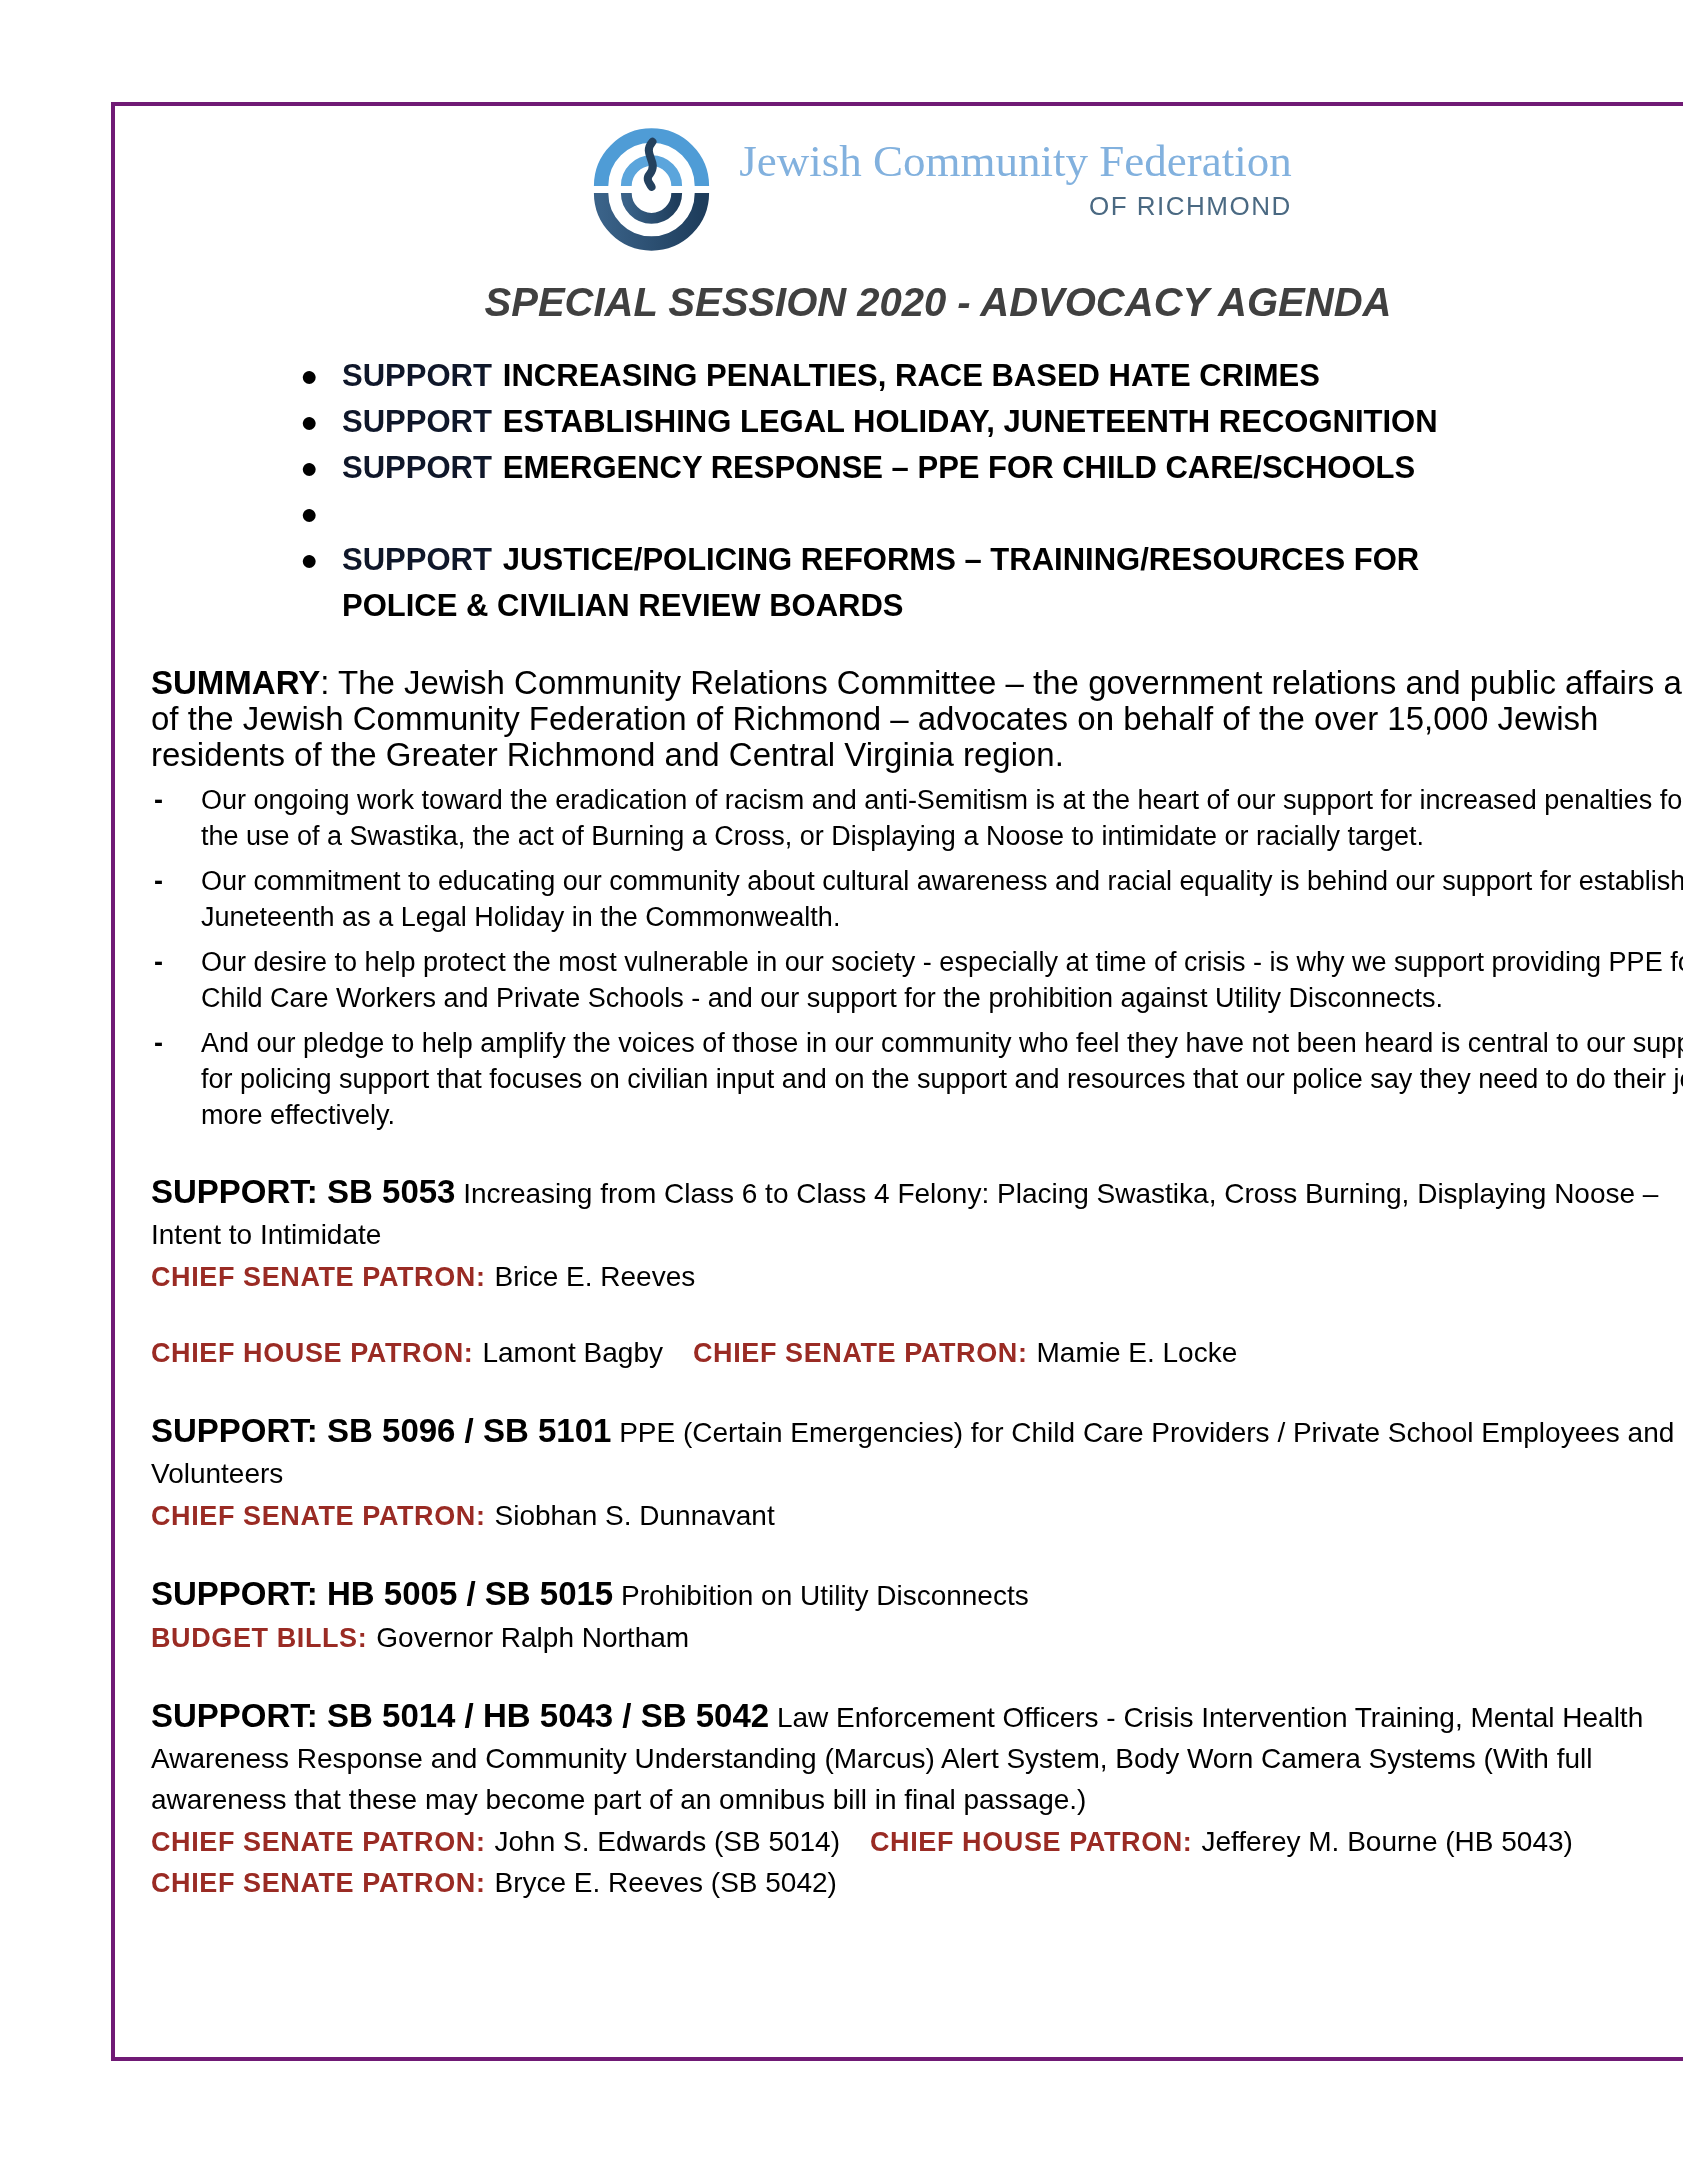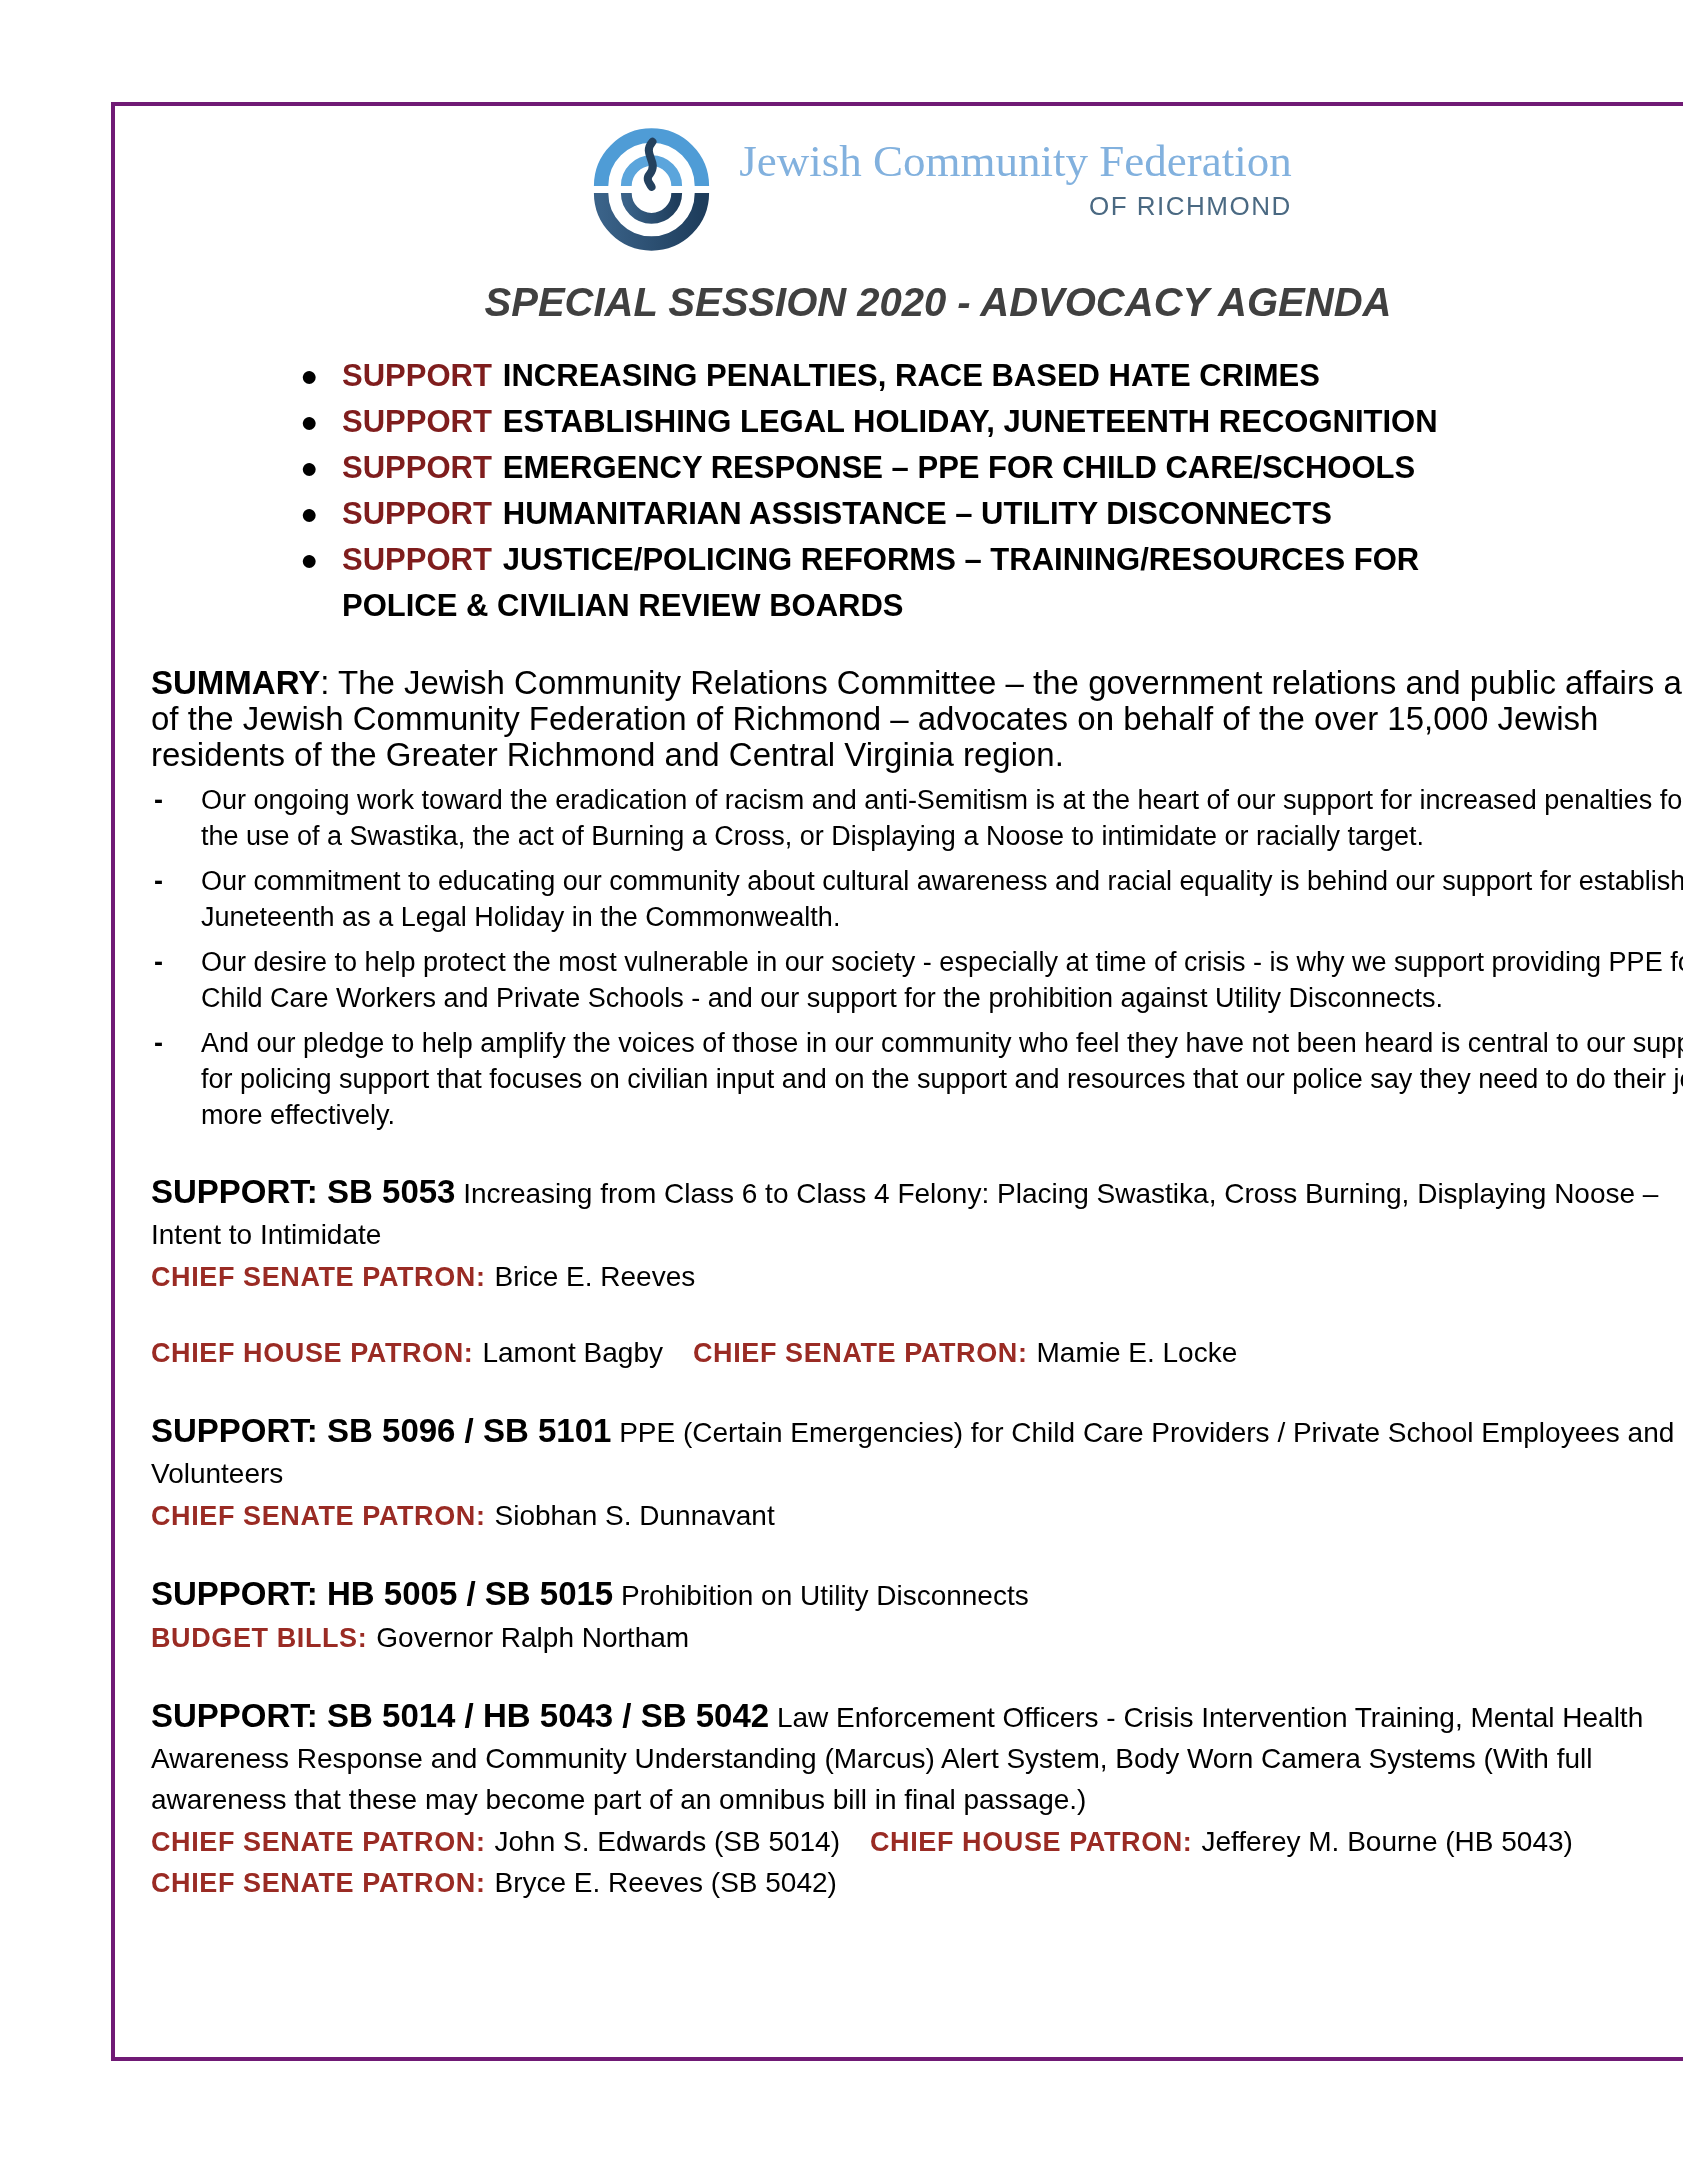--- a/index.html
+++ b/index.html
@@ -27,21 +27,21 @@
   }
   
   .title{
     text-align:center;font-size:40px;font-weight:bold;font-style:italic;
     color:#404040;margin:16px 0 0 0;line-height:46px;
   }
   
   .bullets{margin:28px 0 0 149px;padding:0;list-style:none;max-width:1173px;}
   .bullets li{display:flex;font-weight:bold;font-size:31px;line-height:46px;}
   .b-dot{flex:none;width:42px;font-size:30px;}
-  .b-support{color:#7f1d1d;margin-right:11px;}
+  .b-support{color:#0f172a;margin-right:11px;}
   
   .summary{margin:36px 0 0 0;font-size:33px;line-height:36px;}
   .summary b{font-weight:bold;}
   .dash-list{margin-top:8px;}
   .dash-item{display:flex;font-size:27px;line-height:36px;margin-top:9px;}
   .dash-marker{flex:none;width:47px;font-weight:bold;padding-left:3px;}
   .dash-text{flex:1;}
   
   .section{margin-top:38px;}
   .sec-line{font-size:28px;line-height:41px;}
@@ -86,21 +86,20 @@
     <li>
       <span class="b-dot">●</span>
       <div><span class="b-support">SUPPORT</span><span>ESTABLISHING LEGAL HOLIDAY, JUNETEENTH RECOGNITION</span></div>
     </li>
     <li>
       <span class="b-dot">●</span>
       <div><span class="b-support">SUPPORT</span><span>EMERGENCY RESPONSE – PPE FOR CHILD CARE/SCHOOLS</span></div>
     </li>
     <li>
       <span class="b-dot">●</span>
-      <div><span class="b-support">SUPPORT</span><span>HUMANITARIAN ASSISTANCE – UTILITY DISCONNECTS</span></div>
     </li>
     <li>
       <span class="b-dot">●</span>
       <div><span class="b-support">SUPPORT</span><span>JUSTICE/POLICING REFORMS – TRAINING/RESOURCES FOR POLICE &amp; CIVILIAN REVIEW BOARDS</span></div>
     </li>
   </ul>
 
   <p class="summary"><b>SUMMARY</b><span>: The Jewish Community Relations Committee – the government relations and public affairs arm of the Jewish Community Federation of Richmond – advocates on behalf of the over 15,000 Jewish residents of the Greater Richmond and Central Virginia region.</span></p>
 
   <div class="dash-list">

